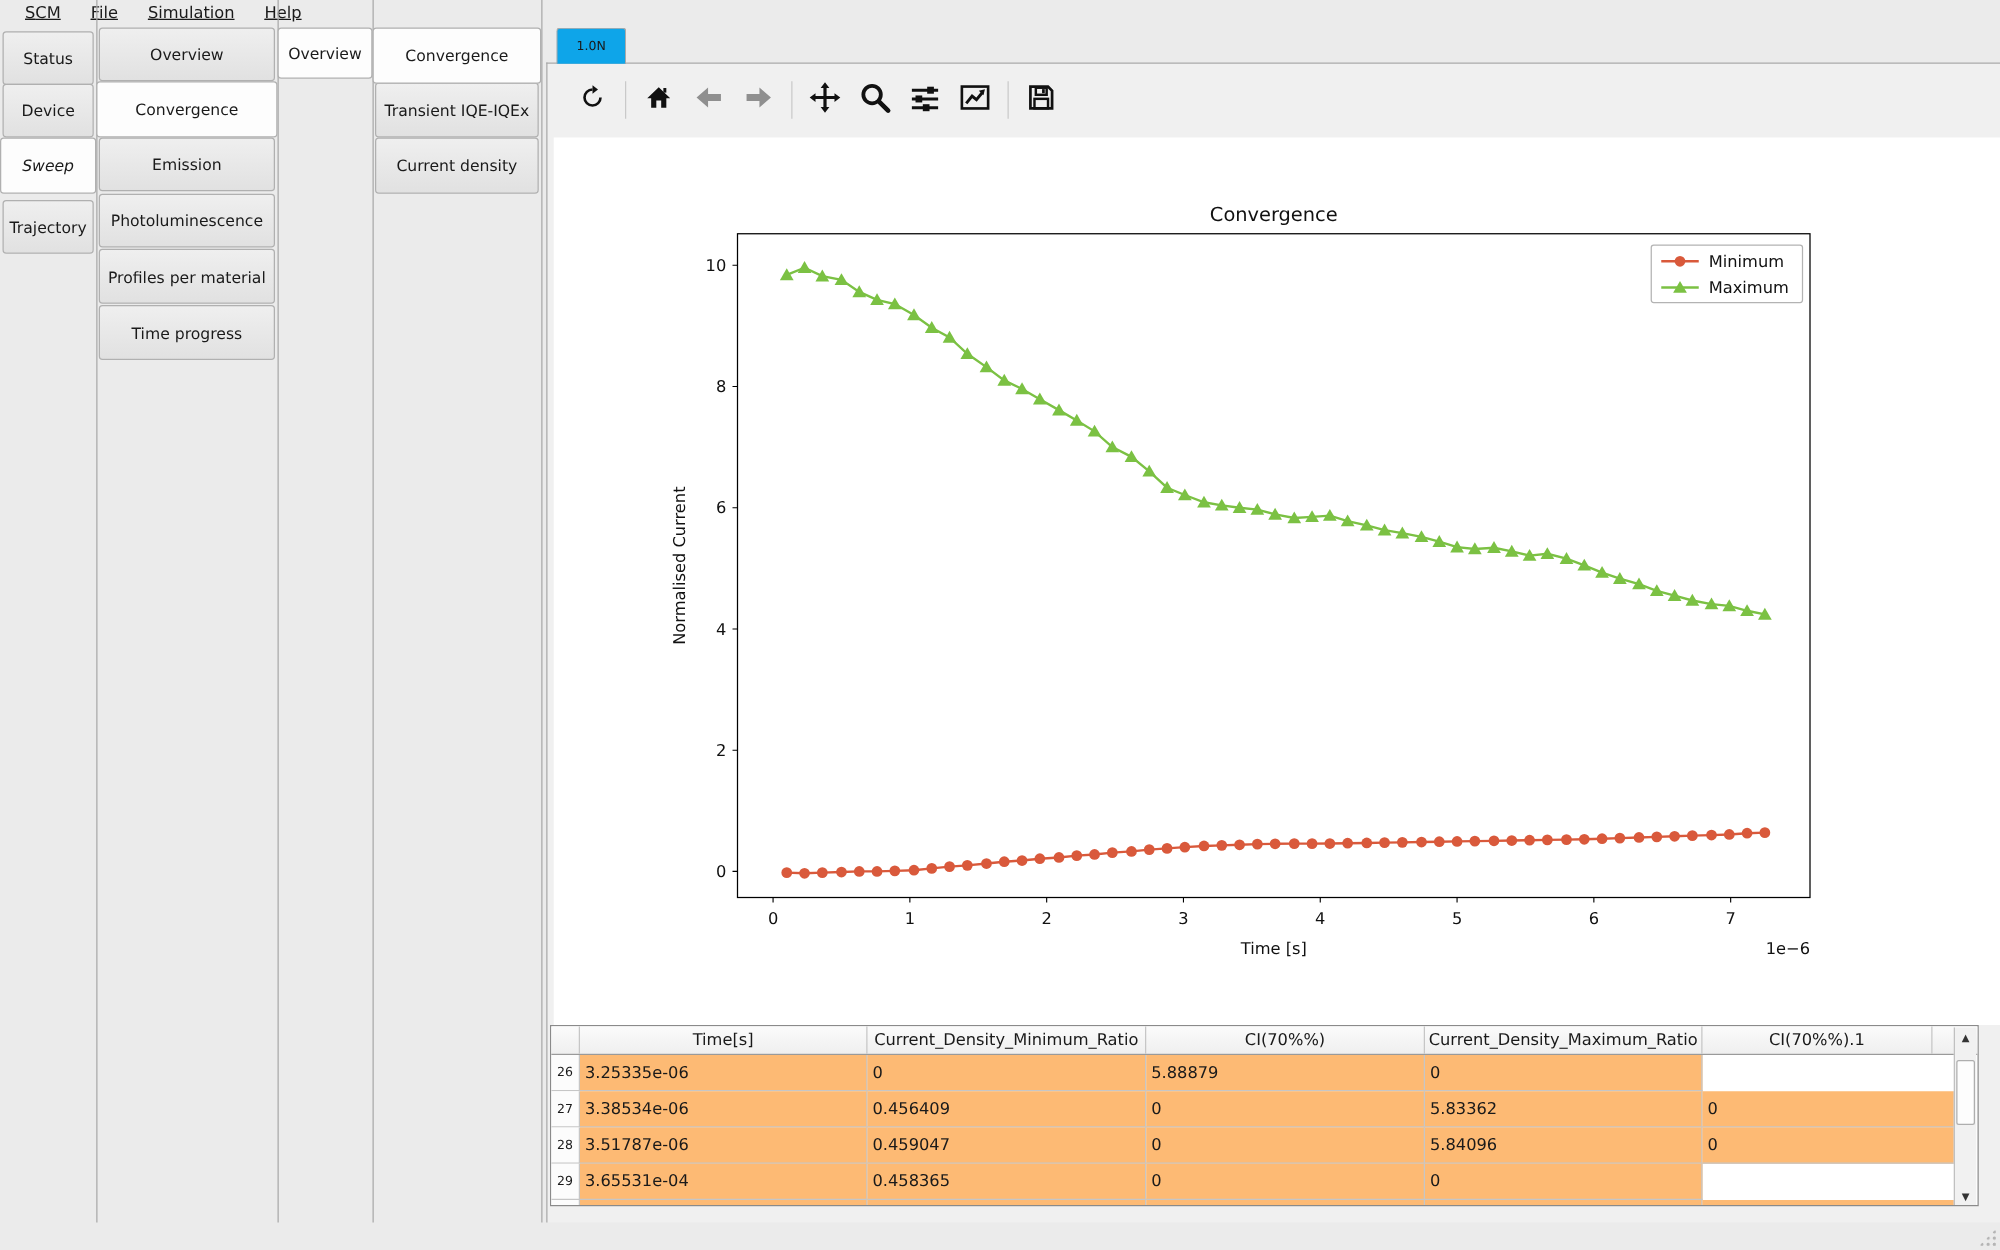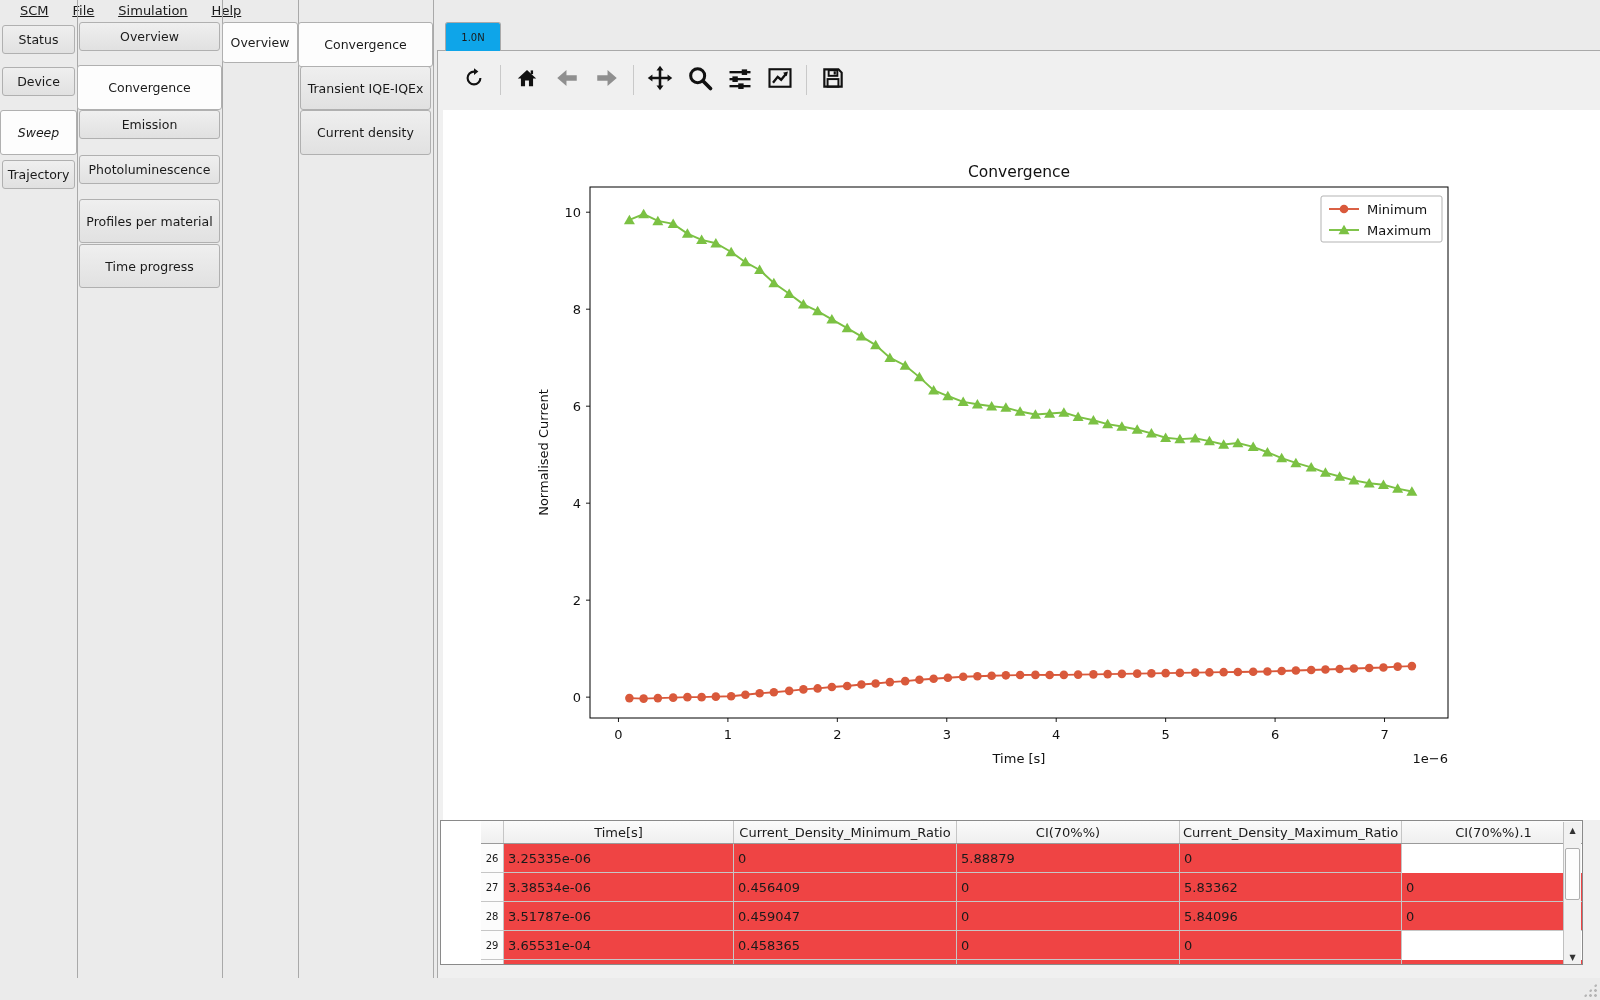--- a/index.html
+++ b/index.html
@@ -10,21 +10,21 @@
   .menubar{position:absolute;left:0;top:0;width:100%;height:22px;display:flex;align-items:center;padding-left:8px;font-size:13px;}
   .menu-item{padding:2px 12px 3px 12px;cursor:default;text-decoration:underline;}
   .menu-item u{text-decoration:underline;}
 
   
   .tabcol{position:absolute;top:0;bottom:22px;border-right:1px solid #a9a9a9;}
   .tabcol.c1{left:0;width:77px;}
   .tabcol.c2{left:77px;width:145px;}
   .tabcol.c3{left:222px;width:76px;}
   .tabcol.c4{left:298px;width:135px;}
-  .vtab{position:absolute;left:2px;right:2px;height:29px;display:flex;align-items:center;justify-content:center;
+  .vtab{position:absolute;left:2px;right:2px;height:43px;display:flex;align-items:center;justify-content:center;
     font-size:12.5px;background:linear-gradient(180deg,#efefef,#e1e1e1);
     border:1px solid #b0b0b0;border-radius:3px;box-sizing:border-box;white-space:nowrap;overflow:hidden;cursor:default;}
   .vtab.selected{background:#fdfdfd;z-index:2;left:0;right:0;}
 
   
   .content-pane{position:absolute;left:437px;top:50px;right:0;bottom:22px;border-left:1px solid #a9a9a9;border-top:1px solid #a9a9a9;background:#f0f0f0;}
   .doc-tabbar{position:absolute;left:437px;top:22px;height:28px;right:0;}
   .doc-tab{position:absolute;left:8px;top:0;height:29px;min-width:56px;padding:0 12px;z-index:3;
     background:#0ea5e9;border:1px solid #a9a9a9;border-bottom:none;border-radius:3px 3px 0 0;
     display:flex;align-items:center;justify-content:center;font-size:10px;box-sizing:border-box;cursor:default;}
@@ -35,24 +35,24 @@
   .tsep{width:1px;height:30px;background:#c9c9c9;margin:0 3px;}
 
   
   .figure{position:absolute;left:443px;top:110px;width:1157px;height:710px;background:#ffffff;}
   svg.chart{display:block;}
   svg text{fill:#111111;}
 
   
   .dtable{position:absolute;left:440px;top:820px;width:1143px;height:145px;background:#ffffff;
     border:1px solid #8a8a8a;box-sizing:border-box;overflow:hidden;font-size:13px;}
-  .trow{display:grid;grid-template-columns:23px 230px 223px 223px 222px 202px;height:29px;margin-left:40px;}
+  .trow{display:grid;grid-template-columns:23px 230px 223px 223px 222px 202px;height:29px;}
   .trow.head{height:22px;background:linear-gradient(180deg,#fbfbfb,#efefef);border-bottom:1px solid #9a9a9a;}
   .tcell{border-right:1px solid #c6c6c6;border-bottom:1px solid #c6c6c6;display:flex;align-items:center;
-    padding:0 4px;white-space:nowrap;overflow:hidden;box-sizing:border-box;background:#ef4444;}
+    padding:0 4px;white-space:nowrap;overflow:hidden;box-sizing:border-box;background:#fdba74;}
   .trow.head .tcell{justify-content:center;border-bottom:none;background:transparent;padding:0 1px;}
   .tcell.rownum{justify-content:center;font-size:10px;padding:0;background:#fcfcfc;}
   
   .vscroll{position:absolute;right:1px;top:1px;width:18px;height:143px;background:#f1f1f1;border-left:1px solid #c0c0c0;box-sizing:border-box;}
   .varrow{position:absolute;left:0;width:17px;height:16px;display:flex;align-items:center;justify-content:center;font-size:8px;color:#333;}
   .varrow.up{top:0;}
   .varrow.down{bottom:0;}
   .vthumb{position:absolute;left:1px;width:15px;top:26px;height:52px;background:#fdfdfd;border:1px solid #aeaeae;border-radius:2px;box-sizing:border-box;}
 
   

